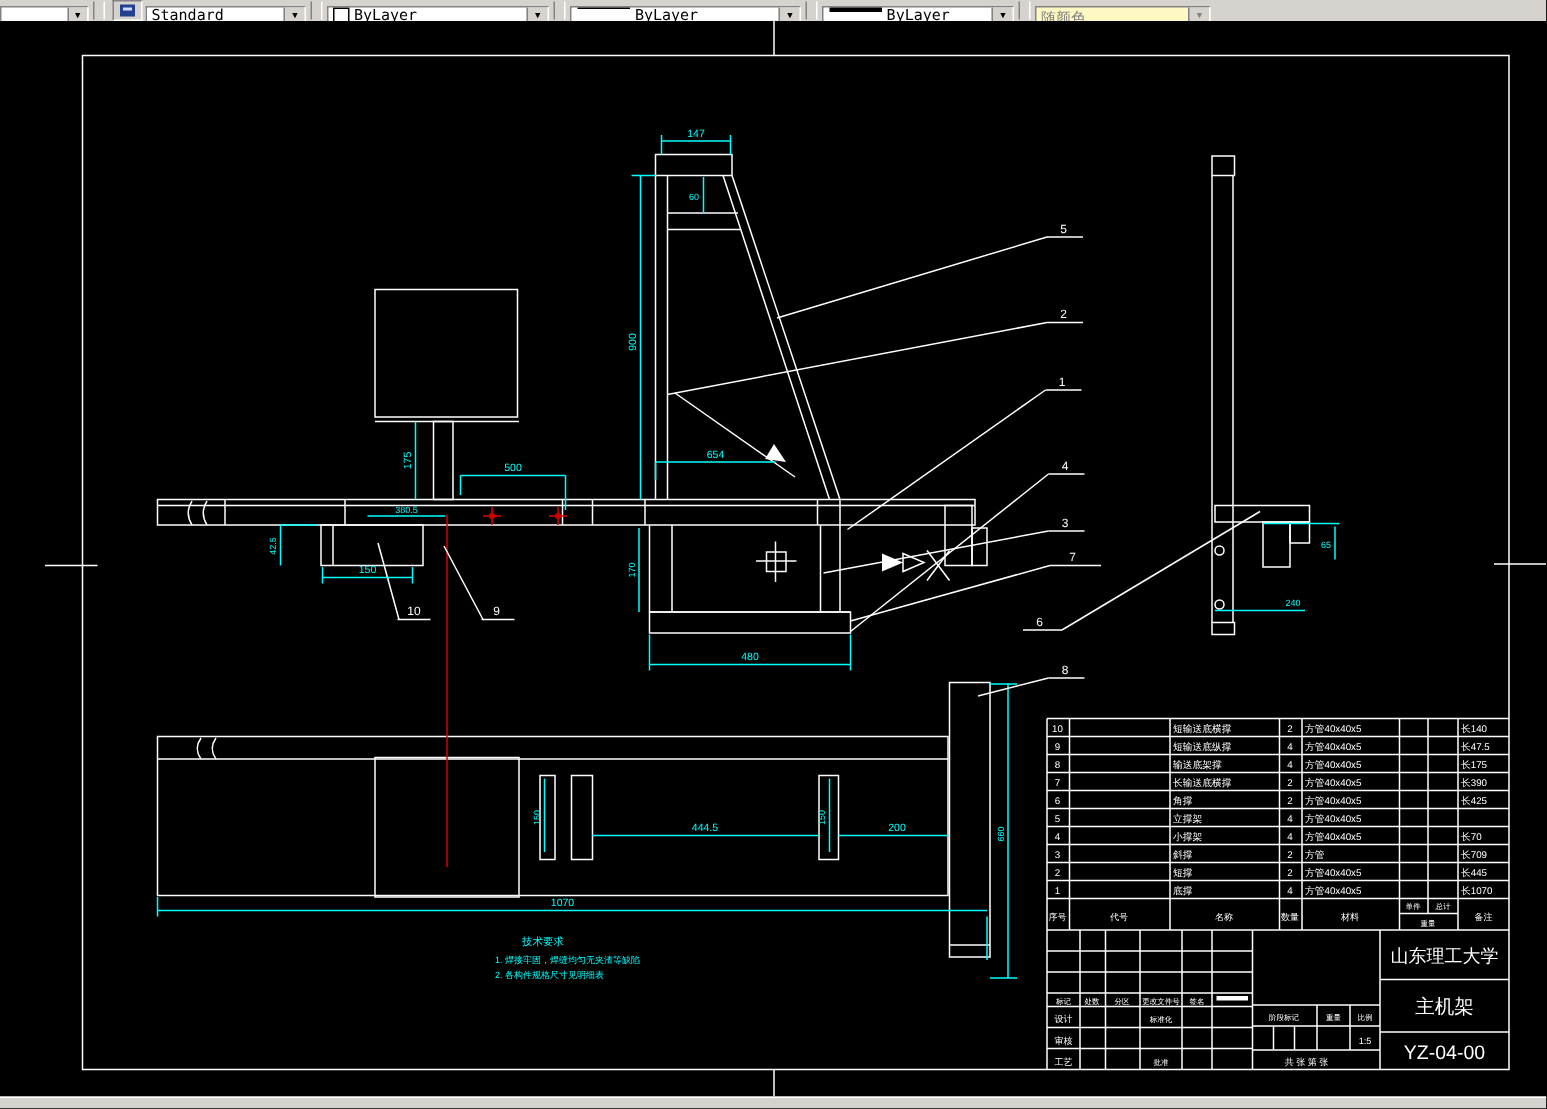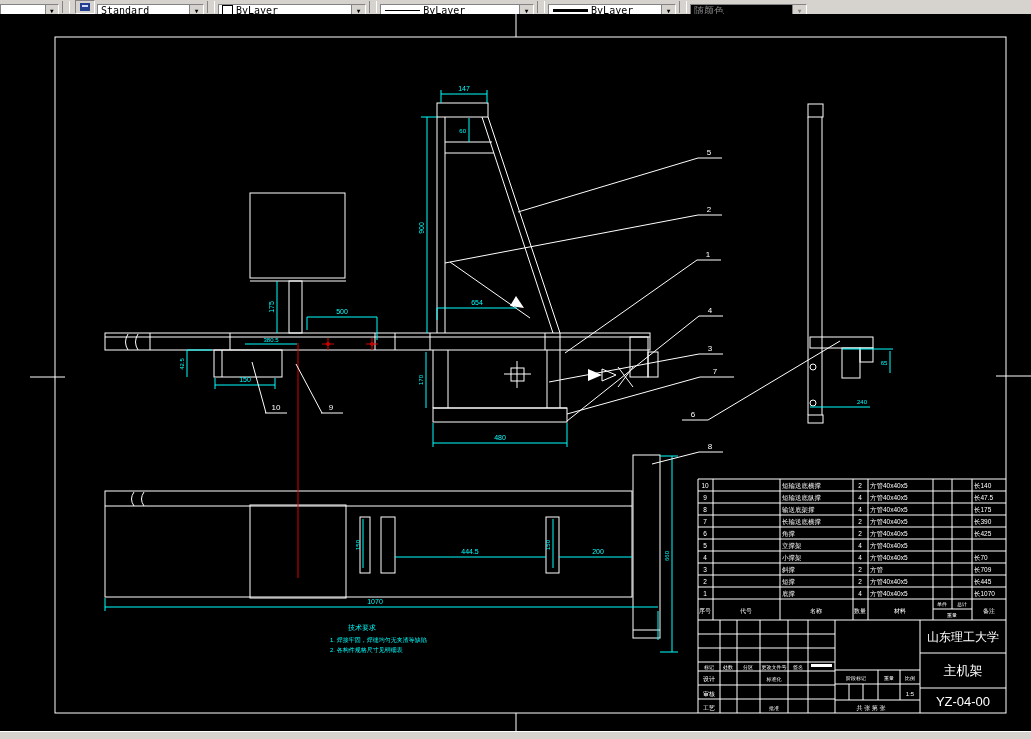--- a/index.html
+++ b/index.html
@@ -2,37 +2,37 @@
 <html><head>
 <meta charset="utf-8">
 <style>
   html,body{margin:0;padding:0;background:#000;}
   .screen{position:relative;width:1031px;height:739px;overflow:hidden;background:#000;
           font-family:"Liberation Sans",sans-serif;}
   
   .toolbar{position:absolute;left:0;top:0;width:1031px;height:14px;background:#d6d3ce;
            border-bottom:1px solid #404040;display:flex;align-items:center;
            font-family:"DejaVu Sans Mono",monospace;font-size:10px;color:#000;}
-  .combo{display:flex;align-items:center;height:12px;background:#fff;
+  .combo{display:flex;align-items:flex-start;height:12px;background:#fff;
          border-top:1px solid #848284;border-left:1px solid #848284;
          border-bottom:1px solid #fff;border-right:1px solid #fff;margin-top:7px;}
   .combo .val{padding:0 3px;white-space:nowrap;overflow:hidden;}
   .arrowbtn{width:13px;height:12px;background:#d6d3ce;border-left:1px solid #848284;
             display:flex;align-items:center;justify-content:center;font-size:6px;color:#000;}
   .sep{width:6px;height:12px;border-left:1px solid #848284;border-right:1px solid #fff;margin:0 3px;}
   .swatch{width:9px;height:9px;background:#fff;border:1px solid #000;margin-left:3px;}
   .lineswatch{width:36px;height:1px;background:#000;margin-left:4px;}
   .lwswatch{width:36px;height:3px;background:#000;margin-left:4px;}
   .iconbtn{width:18px;height:12px;background:#d6d3ce;border:1px solid #848284;
            border-bottom-color:#fff;border-right-color:#fff;margin:0 2px;
            display:flex;align-items:center;justify-content:center;}
   .texticon{width:10px;height:8px;background:#23408f;position:relative;}
   .texticon:after{content:"";position:absolute;left:2px;top:2px;width:6px;height:2px;background:#cfd8ff;}
   .disabled .val{color:#848284;}
-  .disabled{background:#000000;}
+  .disabled{background:#fef9c3;}
   .disabled .arrowbtn{color:#848284;}
   
   .canvas{position:absolute;left:0;top:14px;width:1031px;height:717px;background:#000;}
   .statusbar{position:absolute;left:0;top:731px;width:1031px;height:8px;background:#d6d3ce;
              border-top:1px solid #fff;}
   svg{display:block;}
   svg text{font-family:"Liberation Sans",sans-serif;}
   .w{stroke:#ffffff;stroke-width:1;fill:none;}
   .wf{fill:#ffffff;stroke:none;}
   .c{stroke:#00ffff;stroke-width:1;fill:none;}

